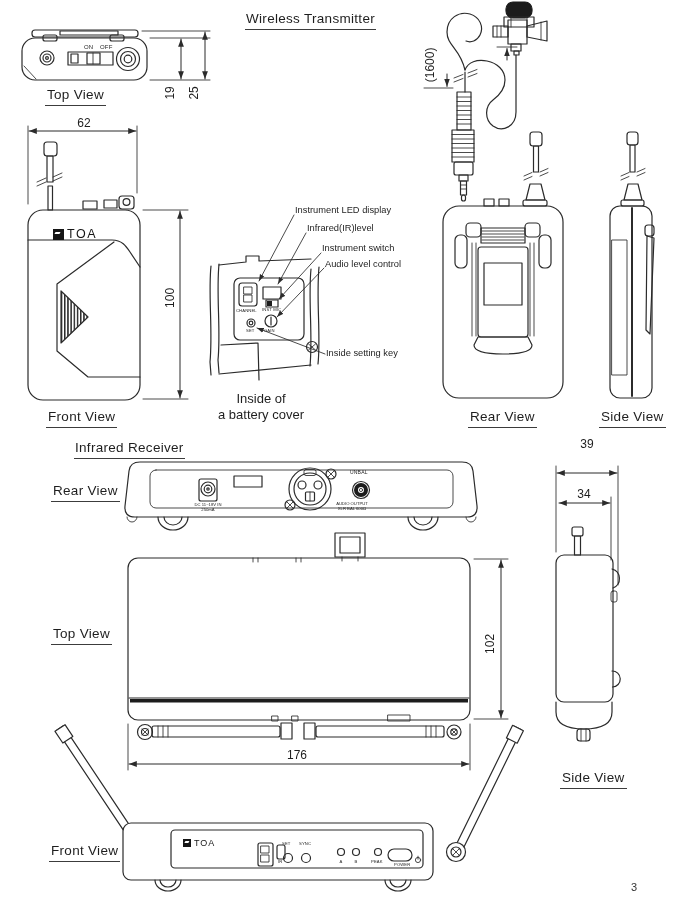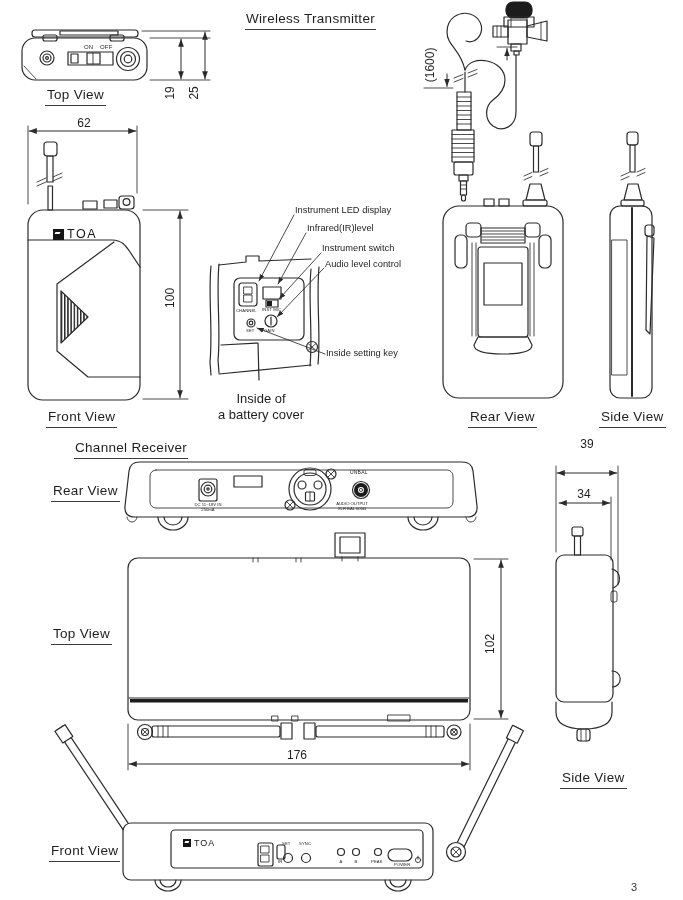--- a/index.html
+++ b/index.html
@@ -341,21 +341,21 @@
   <div class="t t4" style="left:264px;top:329px;">GAIN</div>
 
   <div class="t cap" style="left:196px;top:391px;width:130px;">
     <div>Inside of</div>
     <div>a battery cover</div>
   </div>
 
   <div class="t vlabel" style="left:468px;top:409px;">Rear View</div>
   <div class="t vlabel" style="left:599px;top:409px;">Side View</div>
 
-  <div class="t hdg" style="left:74px;top:440px;">Channel Receiver</div>
+  <div class="t hdg" style="left:74px;top:440px;">Infrared Receiver</div>
   <div class="t vlabel" style="left:51px;top:483px;">Rear View</div>
 
   <div class="t t4c" style="left:185px;top:503px;width:46px;">
     <div>DC 11~18V IN</div>
     <div>250mA</div>
   </div>
   <div class="t t5" style="left:350px;top:470px;">UNBAL</div>
   <div class="t t4c" style="left:330px;top:502px;width:44px;">
     <div>AUDIO OUTPUT</div>
     <div>XLR BAL 600Ω</div>

